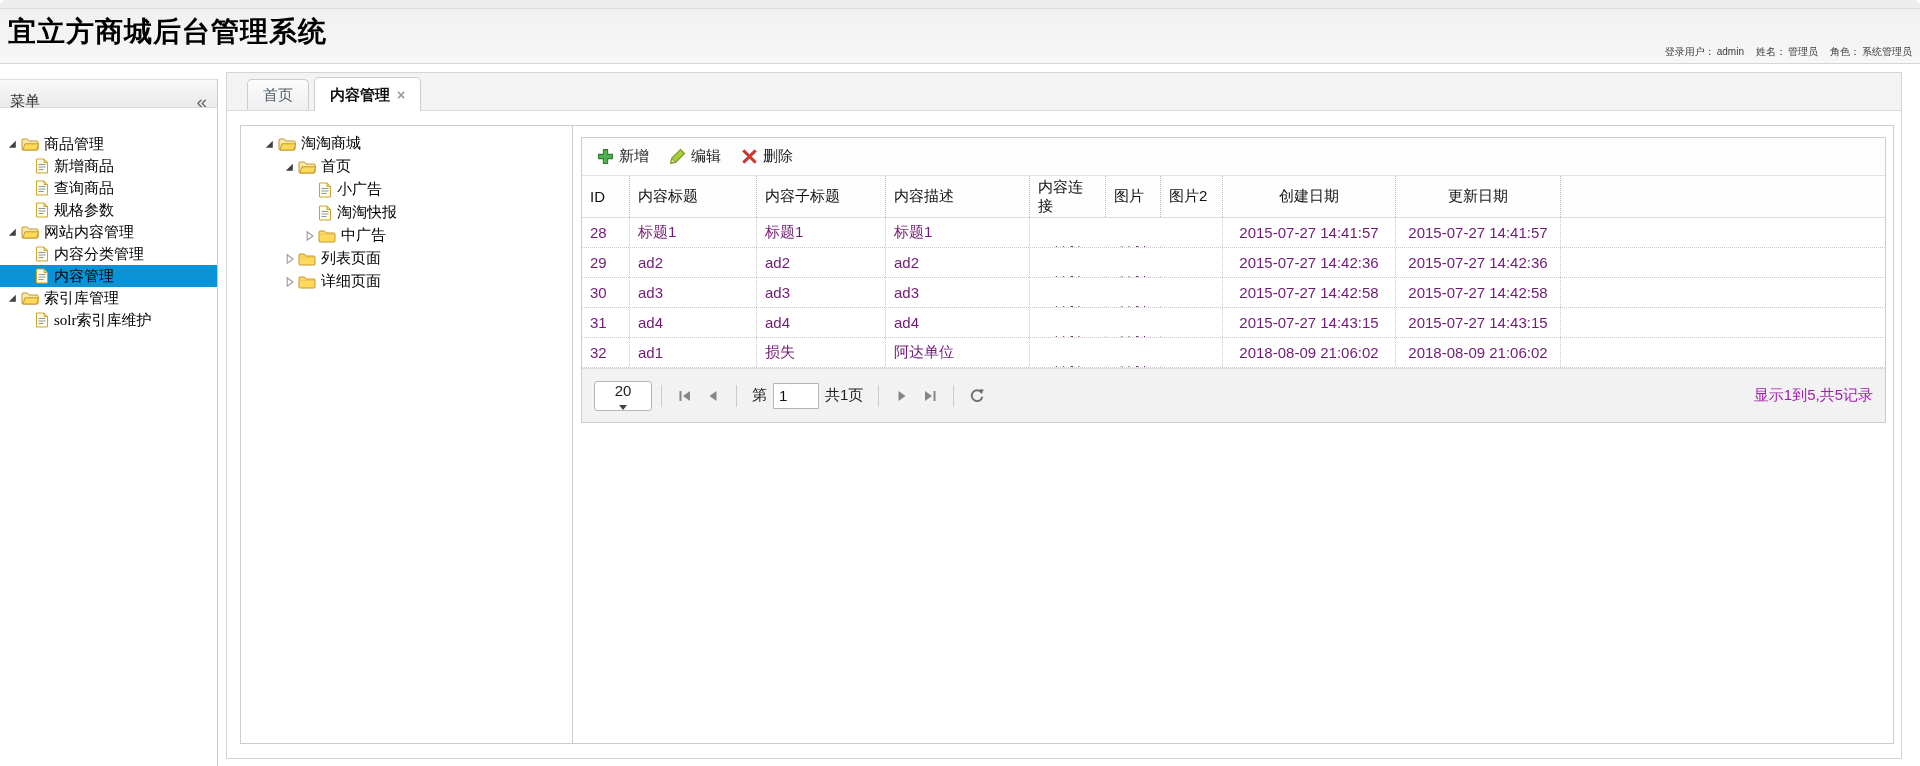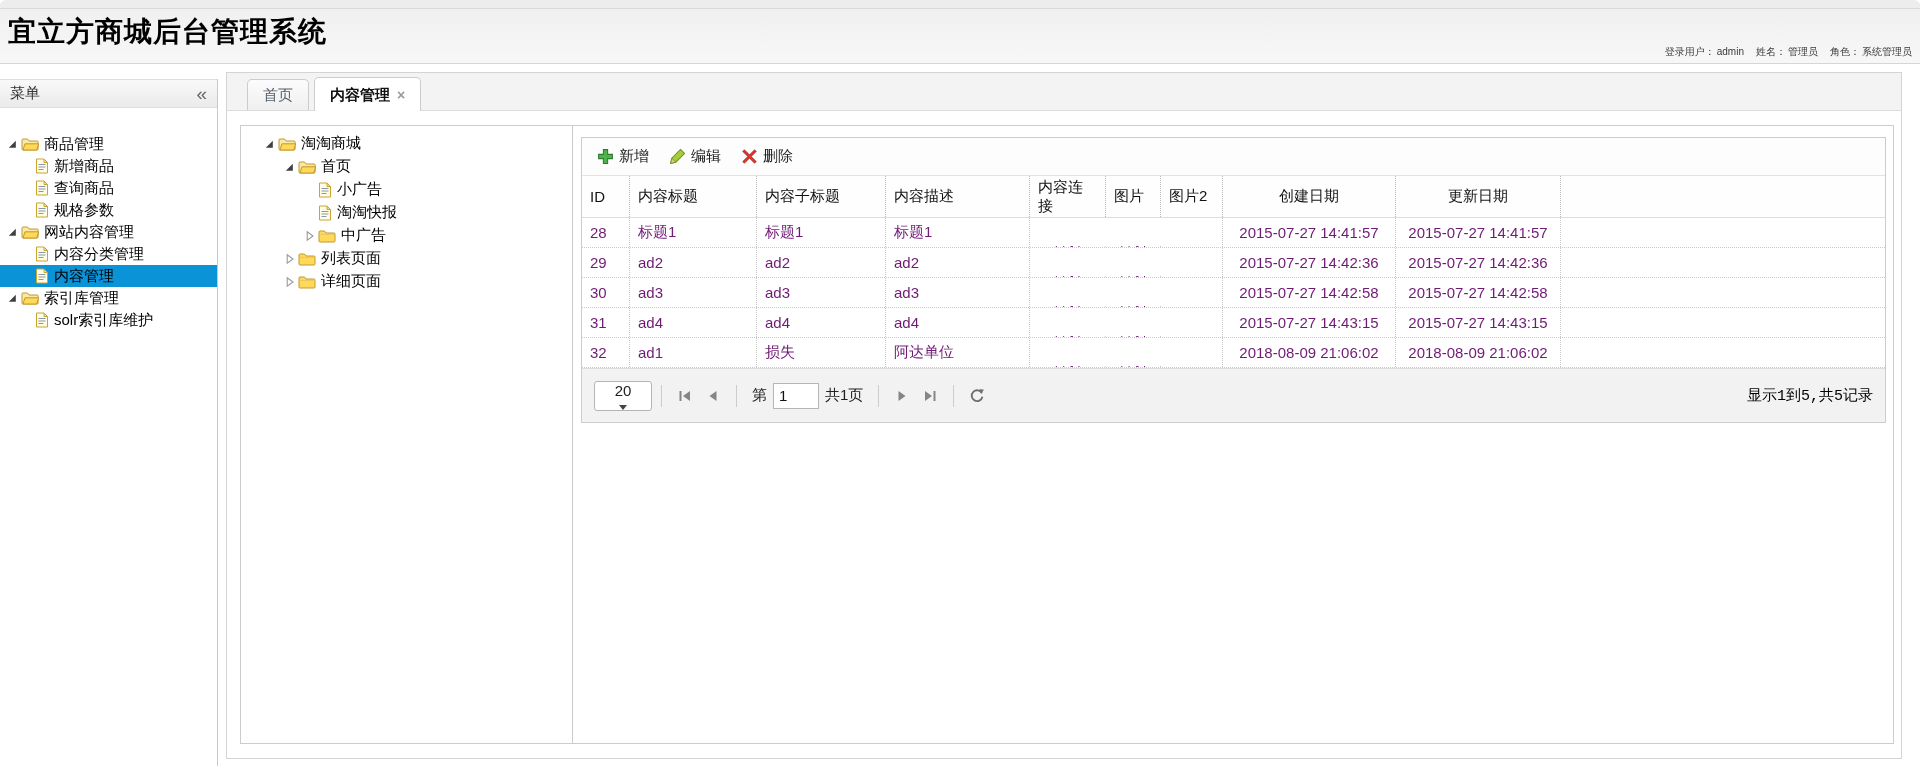--- a/index.html
+++ b/index.html
@@ -10,32 +10,32 @@
        background:linear-gradient(#efefef,#f7f7f7);border-bottom:1px solid #d6d6d6;box-sizing:border-box;}
   .hdr-strip{height:8px;background:#ededed;border-bottom:1px solid #dadada;}
   .hdr-title{position:absolute;left:8px;top:13px;font-size:28px;font-weight:bold;color:#000;letter-spacing:1px;}
   .hdr-user{position:absolute;right:8px;bottom:4px;font-size:10px;color:#3a3a3a;white-space:nowrap;}
   .hdr-user span{margin-left:2px;}
   .hdr-user .seg{margin-left:12px;}
   
   .sidebar{position:absolute;left:0;top:79px;width:218px;height:687px;background:#fff;
            border-right:1px solid #c9c9c9;box-sizing:border-box;}
   .sb-hdr{height:29px;background:linear-gradient(#f9f9f9,#eaeaea);border-top:1px solid #ddd;
-          border-bottom:1px solid #ddd;box-sizing:border-box;display:flex;align-items:center;padding:0 10px;}
+          border-bottom:1px solid #ddd;box-sizing:border-box;display:flex;align-items:flex-start;padding:12px 10px;}
   .sb-hdr .ttl{color:#333;}
   .sb-hdr .clp{margin-left:auto;color:#666;font-size:19px;line-height:1;cursor:pointer;}
   .sb-tree{padding-top:25px;}
   
   .trow{display:flex;align-items:center;height:22px;white-space:nowrap;cursor:pointer;}
   .ctrow{height:23px;}
   .trow.sel{background:#0b93d8;}
   .arrow{flex:none;margin-right:3px;}
   .spacer{flex:none;width:15px;}
   .nicon{flex:none;margin-right:5px;}
-  .nlbl{color:#000;}
+  .nlbl{color:#000;font-family:Liberation Serif, serif;}
   .pl0{padding-left:6px;} .pl1{padding-left:20px;}
   .cl0{padding-left:22px;} .cl1{padding-left:42px;} .cl2{padding-left:62px;}
   
   .main{position:absolute;left:226px;top:72px;width:1676px;height:687px;background:#fff;
         border:1px solid #d4d4d4;box-sizing:border-box;}
   .tabs{height:38px;background:#f3f3f3;border-bottom:1px solid #ddd;box-sizing:border-box;
         display:flex;align-items:flex-end;padding-left:20px;gap:5px;}
   .tab{border:1px solid #ccc;border-bottom:none;border-radius:5px 5px 0 0;
        background:linear-gradient(#fcfcfc,#efefef);color:#55606b;line-height:30px;height:30px;
        padding:0 15px;cursor:pointer;display:flex;align-items:center;}
@@ -67,21 +67,21 @@
          border-top:1px solid #ddd;box-sizing:border-box;display:flex;align-items:center;padding:0 12px;}
   .psel{width:58px;height:30px;border:1px solid #b5b5b5;border-radius:3px;background:#fff;
         display:flex;align-items:center;justify-content:space-between;padding:0 7px;box-sizing:border-box;cursor:pointer;flex-direction:column;}
   .caret{width:0;height:0;border-left:4px solid transparent;border-right:4px solid transparent;
          border-top:5px solid #444;}
   .psep{width:1px;height:22px;background:#ccc;margin:0 9px;}
   .pbtn{width:28px;height:26px;display:flex;align-items:center;justify-content:center;cursor:pointer;}
   .pinput{width:46px;height:26px;border:1px solid #b5b5b5;box-sizing:border-box;font-size:15px;
           padding:0 5px;font-family:inherit;background:#fff;color:#111;}
   .plbl{margin:0 6px;color:#222;}
-  .psummary{margin-left:auto;color:#000000;font-family:Liberation Mono, monospace;}
+  .psummary{margin-left:auto;color:#a21caf;}
 </style>
 </head>
 <body>
 
 <svg width="0" height="0" style="position:absolute" aria-hidden="true">
   <defs>
     <symbol id="i-folder-open" viewBox="0 0 18 14">
       <path d="M1 3 a1 1 0 0 1 1 -1 h4.5 l1.5 2 H16.2 a0.9 0.9 0 0 1 0.9 0.9 V12 a1 1 0 0 1 -1 1 H2 a1 1 0 0 1 -1 -1 z" fill="#F7E9A8" stroke="#C4982B"></path>
       <path d="M4 6.8 H17.8 L15.6 13 H1.9 z" fill="#FFD95A" stroke="#C4982B"></path>
     </symbol>

